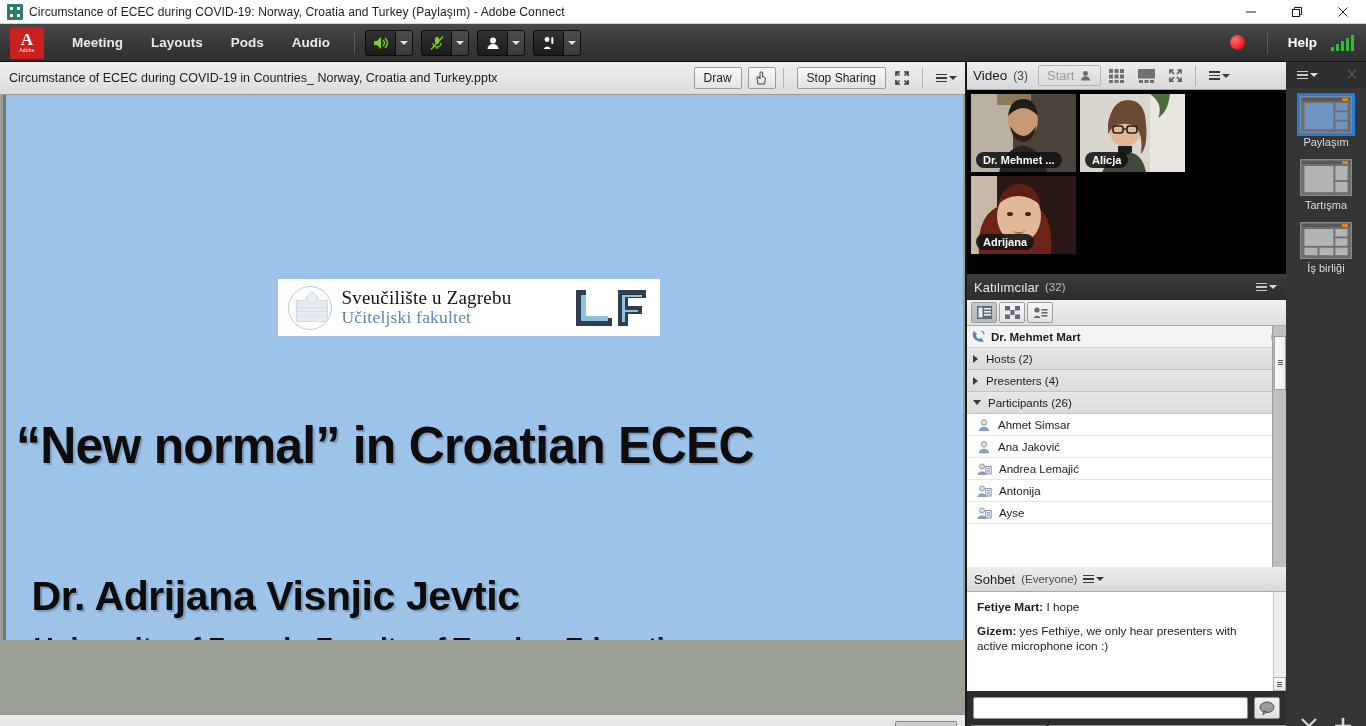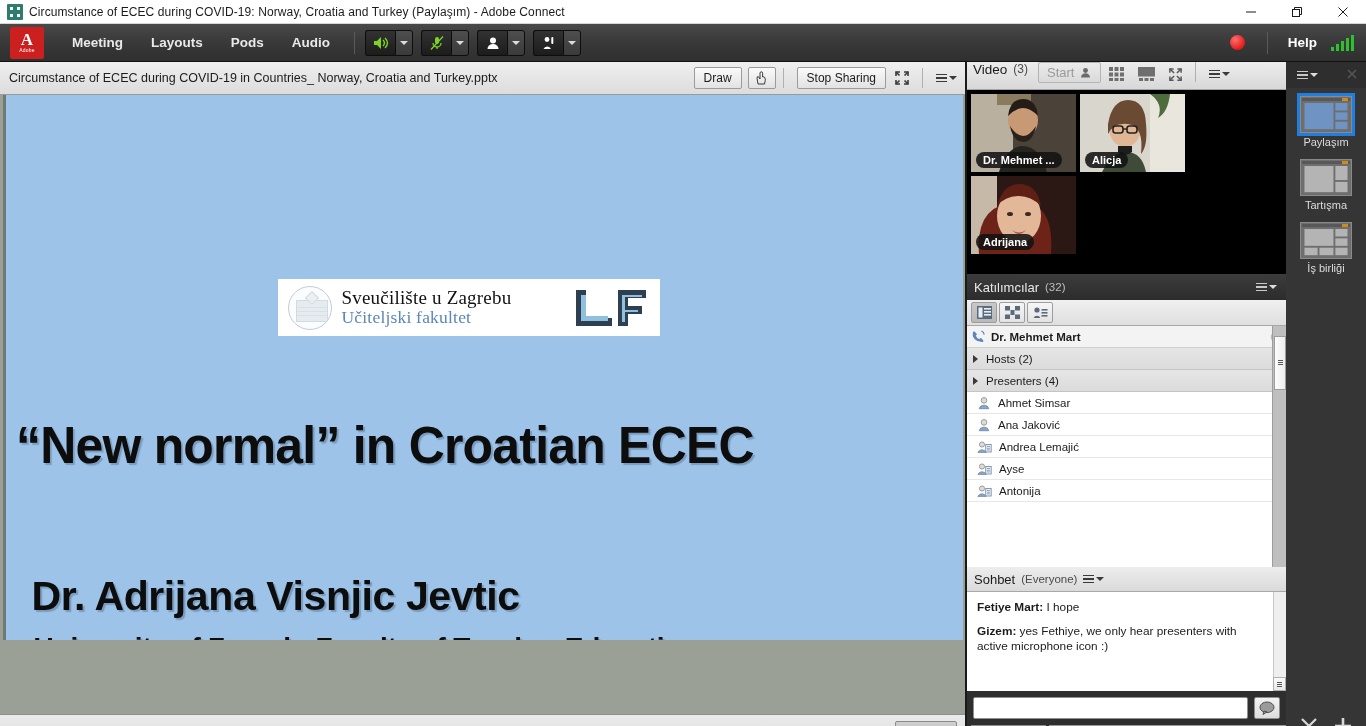--- a/index.html
+++ b/index.html
@@ -214,21 +214,21 @@
     display: flex; align-items: center; padding: 0 7px;
   }
   .pod-header .ttl { font-size: 13px; color: #e8e8e8; }
   .pod-header .cnt { font-size: 11.5px; color: #bdbdbd; margin-left: 6px; }
   .pod-header .grow { flex: 1; }
   .pod-ham i { background: #c8c8c8; }
 
   .video-pod { height: 212px; }
   .video-header {
     height: 28px; background: linear-gradient(180deg,#ededed,#d8d8d8);
-    display: flex; padding: 0 6px;
+    display: flex; align-items: center; padding: 0 6px;
     border-bottom: 1px solid #a5a5a5;
   }
   .video-header .ttl { font-size: 13.5px; color: #1b1b1b; }
   .video-header .cnt { font-size: 12px; color: #4a4a4a; margin-left: 6px; }
   .start-btn {
     height: 21px; padding: 0 8px; margin-left: 10px;
     background: linear-gradient(180deg,#ebebeb,#dadada);
     border: 1px solid #b4b4b4; border-radius: 2px;
     display: flex; align-items: center; gap: 5px;
     font-size: 13px; color: #9a9a9a;
@@ -719,20 +719,24 @@
         </div>
 
         <div class="p-group">
           <span class="tri-r"></span>
           <span>Hosts (2)</span>
         </div>
         <div class="p-group">
           <span class="tri-r"></span>
           <span>Presenters (4)</span>
         </div>
+        <div class="p-group">
+          <span class="tri-d"></span>
+          <span>Participants (26)</span>
+        </div>
 
         <div class="p-row">
           <svg width="14" height="14" viewBox="0 0 16 16">
               <circle cx="8" cy="5" r="3.2" fill="#e8d9c4" stroke="#7b93ad" stroke-width="1"></circle>
               <path d="M2.5 14.5 a5.6 5 0 0 1 11 0z" fill="#89a6c4" stroke="#6d87a3" stroke-width=".9"></path>
             </svg>
           <span class="nm">Ahmet Simsar</span>
         </div>
         <div class="p-row">
           <svg width="14" height="14" viewBox="0 0 16 16">
@@ -758,34 +762,34 @@
           <svg width="15" height="14" viewBox="0 0 18 16">
               <circle cx="6" cy="5" r="3.1" fill="#e8d9c4" stroke="#7b93ad" stroke-width="1"></circle>
               <path d="M1 14.5 a5.3 4.8 0 0 1 10 0z" fill="#89a6c4" stroke="#6d87a3" stroke-width=".9"></path>
               <rect x="10.5" y="5" width="6.5" height="9" fill="#eef3f8" stroke="#6d87a3" stroke-width="1"></rect>
               <g fill="#7b93ad">
                 <rect x="12" y="7" width="3.5" height="1"></rect>
                 <rect x="12" y="9" width="3.5" height="1"></rect>
                 <rect x="12" y="11" width="3.5" height="1"></rect>
               </g>
             </svg>
-          <span class="nm">Ayse</span>
+          <span class="nm">Antonija</span>
         </div>
         <div class="p-row">
           <svg width="15" height="14" viewBox="0 0 18 16">
               <circle cx="6" cy="5" r="3.1" fill="#e8d9c4" stroke="#7b93ad" stroke-width="1"></circle>
               <path d="M1 14.5 a5.3 4.8 0 0 1 10 0z" fill="#89a6c4" stroke="#6d87a3" stroke-width=".9"></path>
               <rect x="10.5" y="5" width="6.5" height="9" fill="#eef3f8" stroke="#6d87a3" stroke-width="1"></rect>
               <g fill="#7b93ad">
                 <rect x="12" y="7" width="3.5" height="1"></rect>
                 <rect x="12" y="9" width="3.5" height="1"></rect>
                 <rect x="12" y="11" width="3.5" height="1"></rect>
               </g>
             </svg>
-          <span class="nm">Antonija</span>
+          <span class="nm">Ayse</span>
         </div>
 
         <div class="plist-scroll">
           <div class="plist-thumb"></div>
         </div>
       </div>
     </div>
 
     <div class="pod chat-pod">
       <div class="chat-header">

